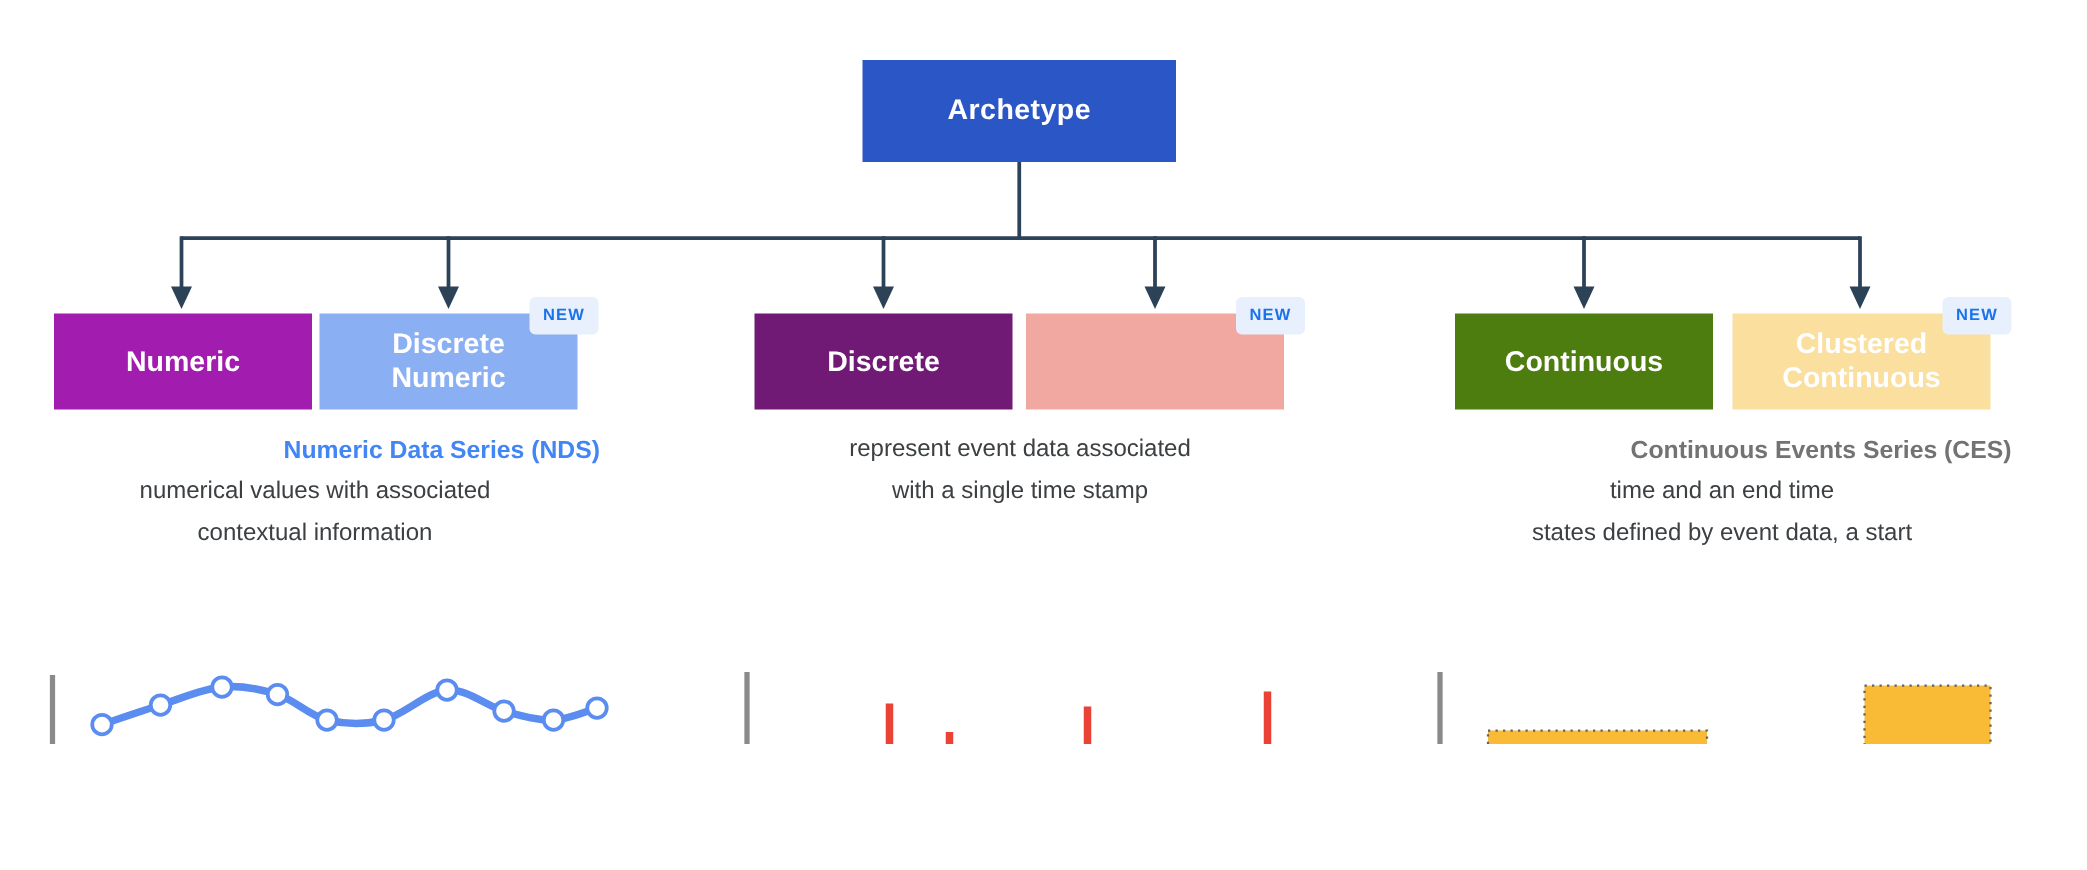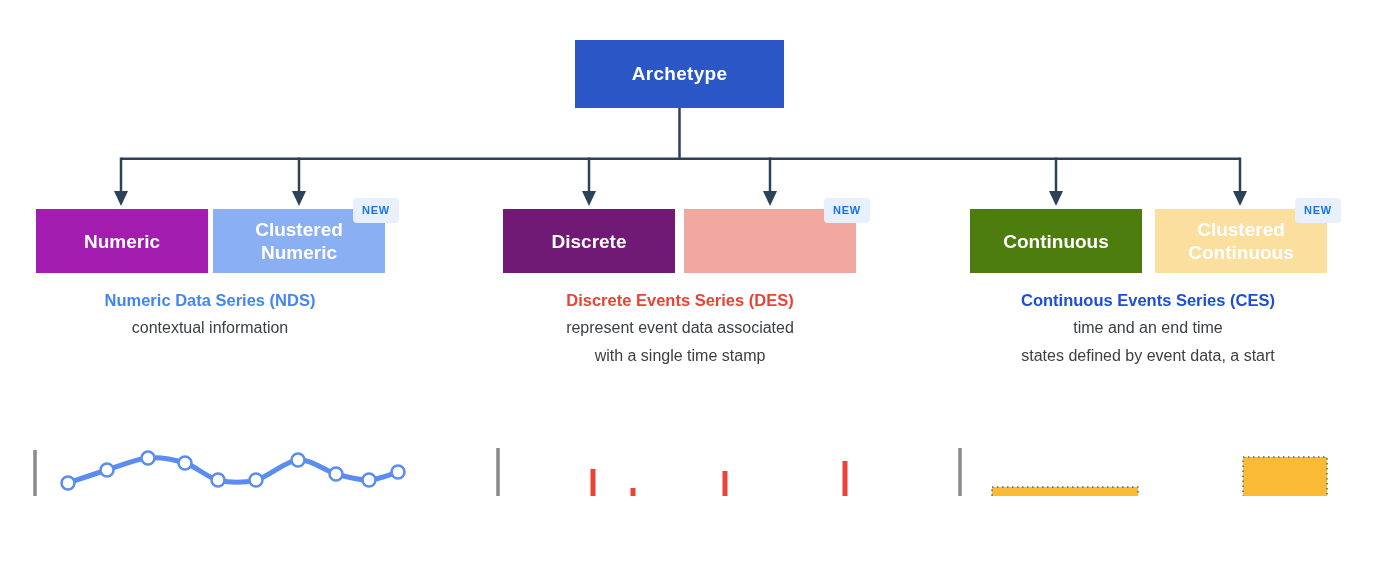--- a/index.html
+++ b/index.html
@@ -17,21 +17,21 @@
   
   .box{position:absolute;top:209px;width:172px;height:64px;color:#fff;
     display:flex;align-items:center;justify-content:center;text-align:center;
     font-size:19px;font-weight:bold;line-height:23px;padding:0 8px;box-sizing:border-box;}
   .badge{position:absolute;top:-11px;right:-14px;background:#E8F0FE;color:#1A73E8;
     font-size:11px;font-weight:bold;letter-spacing:.8px;border-radius:4px;
     padding:6px 9px;line-height:13px;}
 
   
   .desc{position:absolute;top:286px;text-align:center;color:#3C4043;font-size:16px;line-height:28px;}
-  .desc .g-title{font-weight:bold;font-size:16.5px;}
+  .desc .g-title{font-weight:bold;font-size:16.5px;text-align:right;}
   .desc p{margin:0;}
 
   
   .chart{position:absolute;top:428px;}
 </style>
 </head>
 <body>
 
 <div class="canvas">
 
@@ -54,25 +54,26 @@
       <path d="M1049 191 h14 l-7 15 z"></path>
         <path d="M1233 191 h14 l-7 15 z"></path>
     </g>
   </svg>
 
   <div class="root-box" style="background: rgb(42, 86, 198);">Archetype</div>
 
   <div>
     <div class="box main" style="left: 36px; background: #a21caf;">Numeric</div>
     <div class="box clustered" style="left: 213px; background: rgb(138, 175, 242);">
-      <span>Clustered Numeric</span>
+      <span>Discrete Numeric</span>
       <span class="badge" style="background: rgb(232, 240, 254); color: rgb(26, 115, 232);">NEW</span>
     </div>
     <div class="desc" style="left:20px;width:380px">
       <p class="g-title" style="color: rgb(66, 133, 244);">Numeric Data Series (NDS)</p>
+      <p>numerical values with associated</p>
       <p>contextual information</p>
     </div>
     <svg class="chart" style="left:25px" width="412" height="118" viewBox="0 0 412 118">
         <path d="M43 55 C49.5 52.833333333333336 68.66666666666667 46.166666666666664 82 42 C95.33333333333333 37.833333333333336 110 31.166666666666668 123 30 C136 28.833333333333332 148.33333333333334 31.333333333333332 160 35 C171.66666666666666 38.666666666666664 181.16666666666666 49.166666666666664 193 52 C204.83333333333334 54.833333333333336 217.66666666666666 55.333333333333336 231 52 C244.33333333333334 48.666666666666664 259.6666666666667 33 273 32 C286.3333333333333 31 299.1666666666667 42.666666666666664 311 46 C322.8333333333333 49.333333333333336 333.6666666666667 52.333333333333336 344 52 C354.3333333333333 51.666666666666664 368.1666666666667 45.333333333333336 373 44" fill="none" stroke="#5B8CF0" stroke-width="5" stroke-linecap="round"></path>
         <circle cx="43" cy="55" r="6.5" fill="#fff" stroke="#5B8CF0" stroke-width="2.5"></circle>
         <circle cx="82" cy="42" r="6.5" fill="#fff" stroke="#5B8CF0" stroke-width="2.5"></circle>
         <circle cx="123" cy="30" r="6.5" fill="#fff" stroke="#5B8CF0" stroke-width="2.5"></circle>
         <circle cx="160" cy="35" r="6.5" fill="#fff" stroke="#5B8CF0" stroke-width="2.5"></circle>
         <circle cx="193" cy="52" r="6.5" fill="#fff" stroke="#5B8CF0" stroke-width="2.5"></circle>
         <circle cx="231" cy="52" r="6.5" fill="#fff" stroke="#5B8CF0" stroke-width="2.5"></circle>
@@ -83,42 +84,41 @@
         <path d="M10 22 V108 H404" fill="none" stroke="#8A8A8A" stroke-width="3.5"></path>
       </svg>
   </div>
 
   <div>
     <div class="box main" style="left: 503px; background: #701a75;">Discrete</div>
     <div class="box clustered" style="left: 684px; background: rgb(241, 168, 161);">
       <span class="badge" style="background: rgb(232, 240, 254); color: rgb(26, 115, 232);">NEW</span>
     </div>
     <div class="desc" style="left:490px;width:380px">
-      <p class="g-title" style="color: rgb(233, 67, 53);">Discrete Events Series (DES)</p>
       <p>represent event data associated</p>
       <p>with a single time stamp</p>
     </div>
     <svg class="chart" style="left:488px" width="412" height="118" viewBox="0 0 412 118">
         <rect x="102.5" y="41" width="5" height="67" fill="#EA4335"></rect>
         <rect x="142.5" y="60" width="5" height="48" fill="#EA4335"></rect>
         <rect x="234.5" y="43" width="5" height="65" fill="#EA4335"></rect>
         <rect x="256.5" y="69" width="5" height="39" fill="#EA4335"></rect>
         <rect x="354.5" y="33" width="5" height="75" fill="#EA4335"></rect>
         <path d="M10 20 V108 H404" fill="none" stroke="#8A8A8A" stroke-width="3.5"></path>
       </svg>
   </div>
 
   <div>
     <div class="box main" style="left: 970px; background: #4d7c0f;">Continuous</div>
     <div class="box clustered" style="left: 1155px; background: rgb(250, 223, 159);">
       <span>Clustered Continuous</span>
       <span class="badge" style="background: rgb(232, 240, 254); color: rgb(26, 115, 232);">NEW</span>
     </div>
     <div class="desc" style="left:955px;width:386px">
-      <p class="g-title" style="color: #1d4ed8;">Continuous Events Series (CES)</p>
+      <p class="g-title" style="color: #737373;">Continuous Events Series (CES)</p>
       <p>time and an end time</p>
       <p>states defined by event data, a start</p>
     </div>
     <svg class="chart" style="left:950px" width="420" height="118" viewBox="0 0 420 118">
         <rect x="42" y="59" width="146" height="46" fill="#F9BA35" stroke="#5F6368" stroke-width="1.5" stroke-dasharray="1.5 3.5"></rect>
         <rect x="188" y="80" width="105" height="25" fill="#F9BA35" stroke="#5F6368" stroke-width="1.5" stroke-dasharray="1.5 3.5"></rect>
         <rect x="293" y="29" width="84" height="76" fill="#F9BA35" stroke="#5F6368" stroke-width="1.5" stroke-dasharray="1.5 3.5"></rect>
         <path d="M10 20 V105 H403" fill="none" stroke="#8A8A8A" stroke-width="3.5"></path>
       </svg>
   </div>

